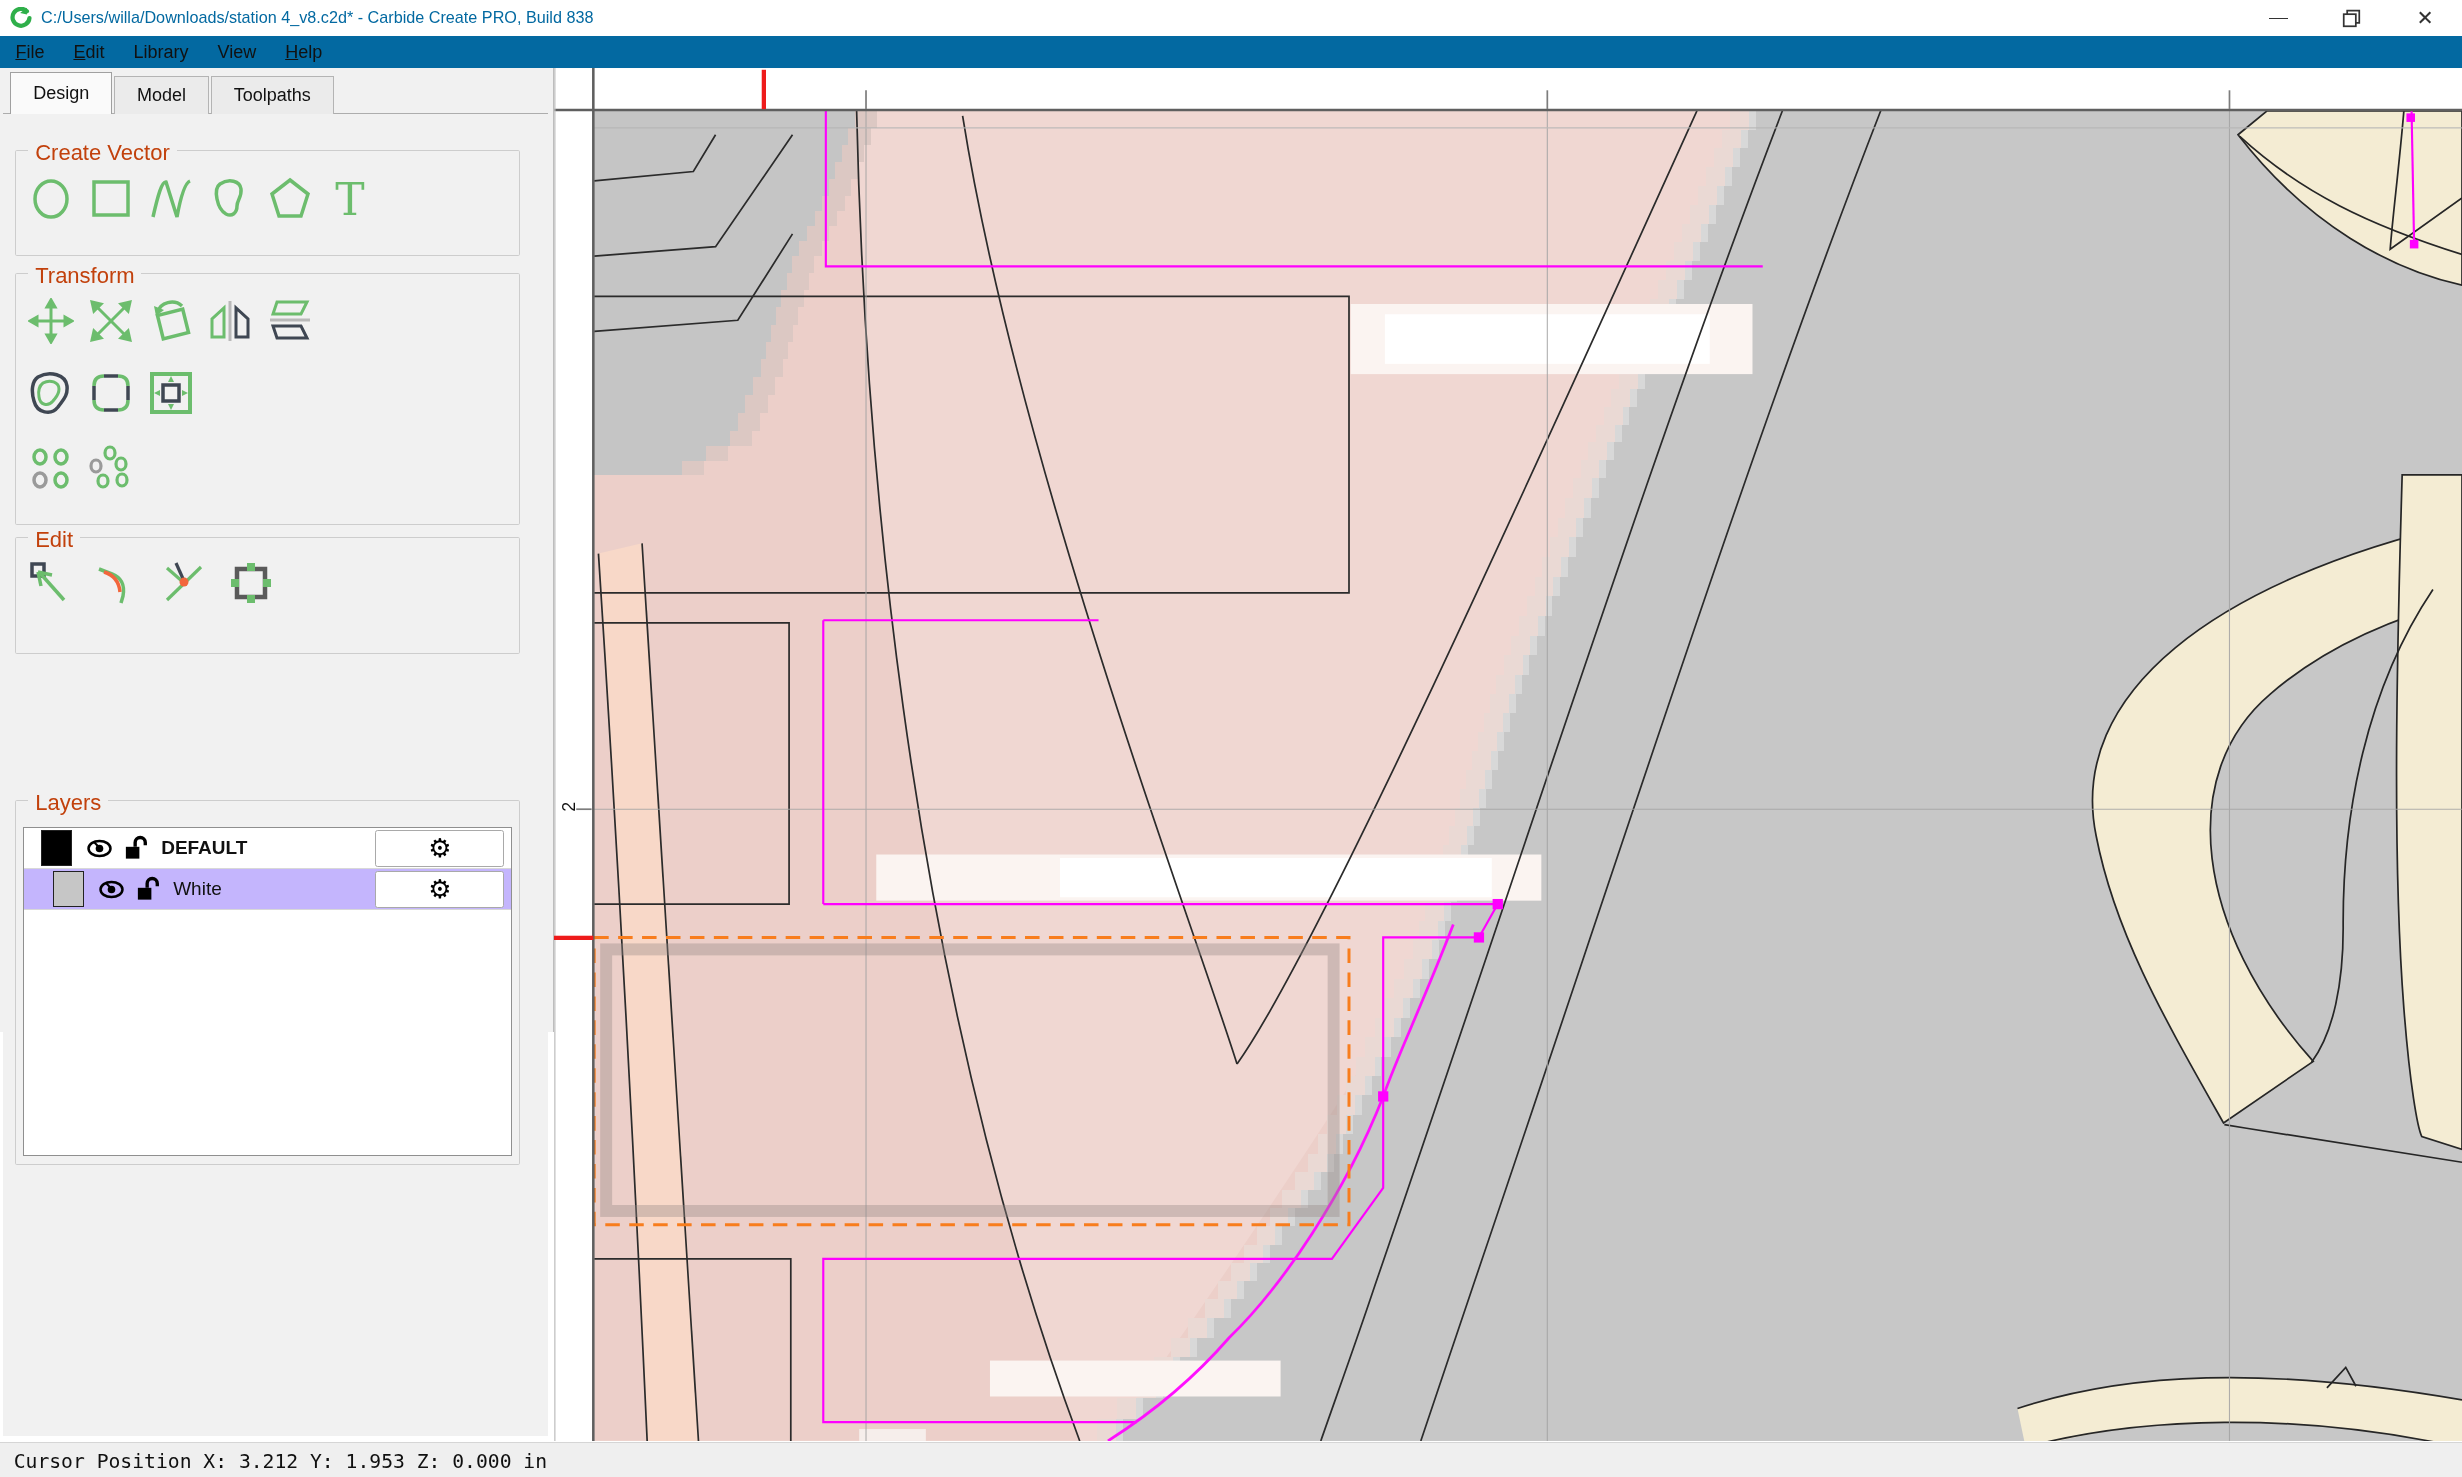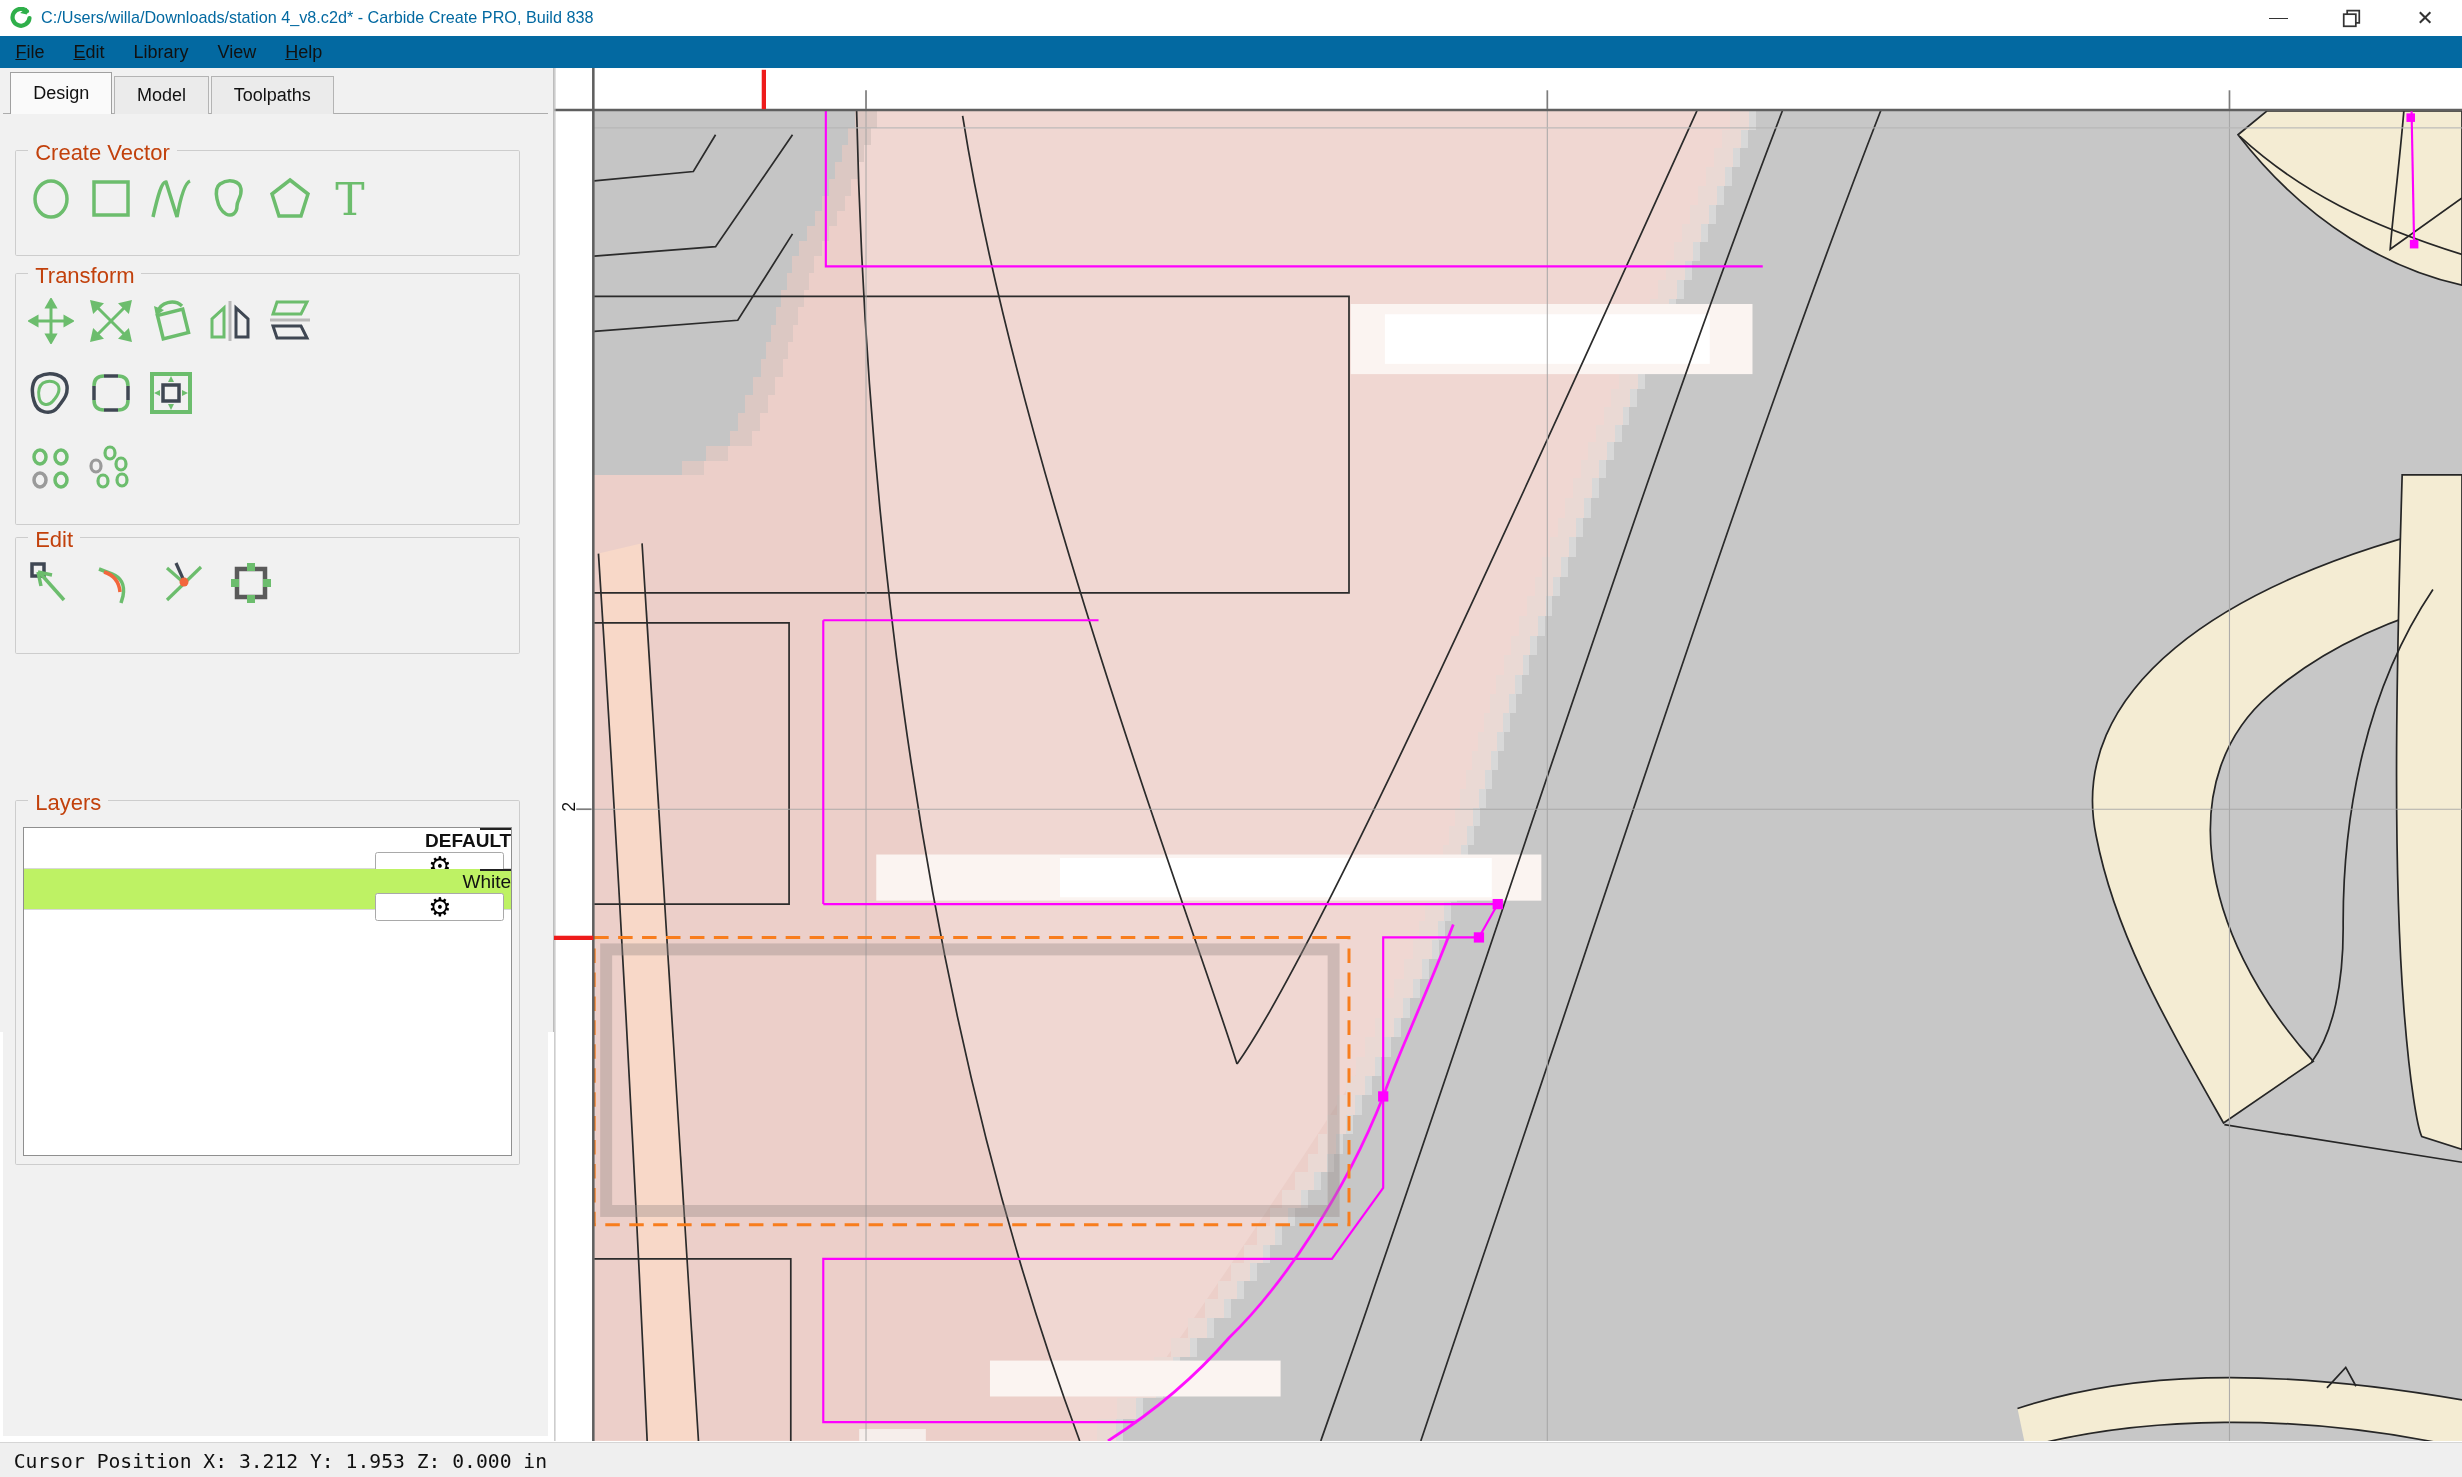--- a/index.html
+++ b/index.html
@@ -32,22 +32,22 @@
   #group-info{top:593px;height:128px;}
   #group-layers{top:732px;height:363px;}
   .iconrow{position:absolute;left:12px;display:flex;gap:13.7px;}
   .tool{width:46px;height:46px;}
   .tool svg{width:46px;height:46px;}
   
   .info-row{position:absolute;left:22px;font-size:17px;white-space:nowrap;}
   .info-label{display:inline-block;width:152px;}
   
   #layer-list{position:absolute;left:6.8px;top:26px;width:487px;height:327px;background:#fff;border:1.7px solid #8f8f8f;}
-  .layer-row{position:relative;height:40px;display:flex;align-items:flex-end;border-bottom:0.9px solid #d8d8d8;flex-direction:column;}
-  .layer-row.selected{background:#bef264;}
+  .layer-row{position:relative;height:40px;display:flex;align-items:center;border-bottom:0.9px solid #d8d8d8;}
+  .layer-row.selected{background:#c4b5fd;padding-left:12px;}
   .swatch{width:31px;height:36px;margin-left:17px;border:0.9px solid #222;box-sizing:border-box;}
   .layer-eye{margin-left:13.7px;} .layer-lock{margin-left:10.3px;}
   .layer-name{margin-left:12px;font-size:19px;flex:1;}
   .layer-name.bold{font-weight:bold;}
   .gear-btn{width:127px;height:35px;margin-right:6.8px;background:#fff;border:0.9px solid #a9a9a9;border-radius:2.6px;
             display:flex;align-items:center;justify-content:center;font-size:26px;line-height:26px;color:#000;}
   
   #canvas-wrap{position:absolute;left:554px;top:68px;width:1908px;height:1373px;}
   
   #statusbar{position:absolute;left:0;top:1442px;width:2462px;height:36px;background:#efefef;border-top:0.9px solid #d5d5d5;box-sizing:border-box;}

